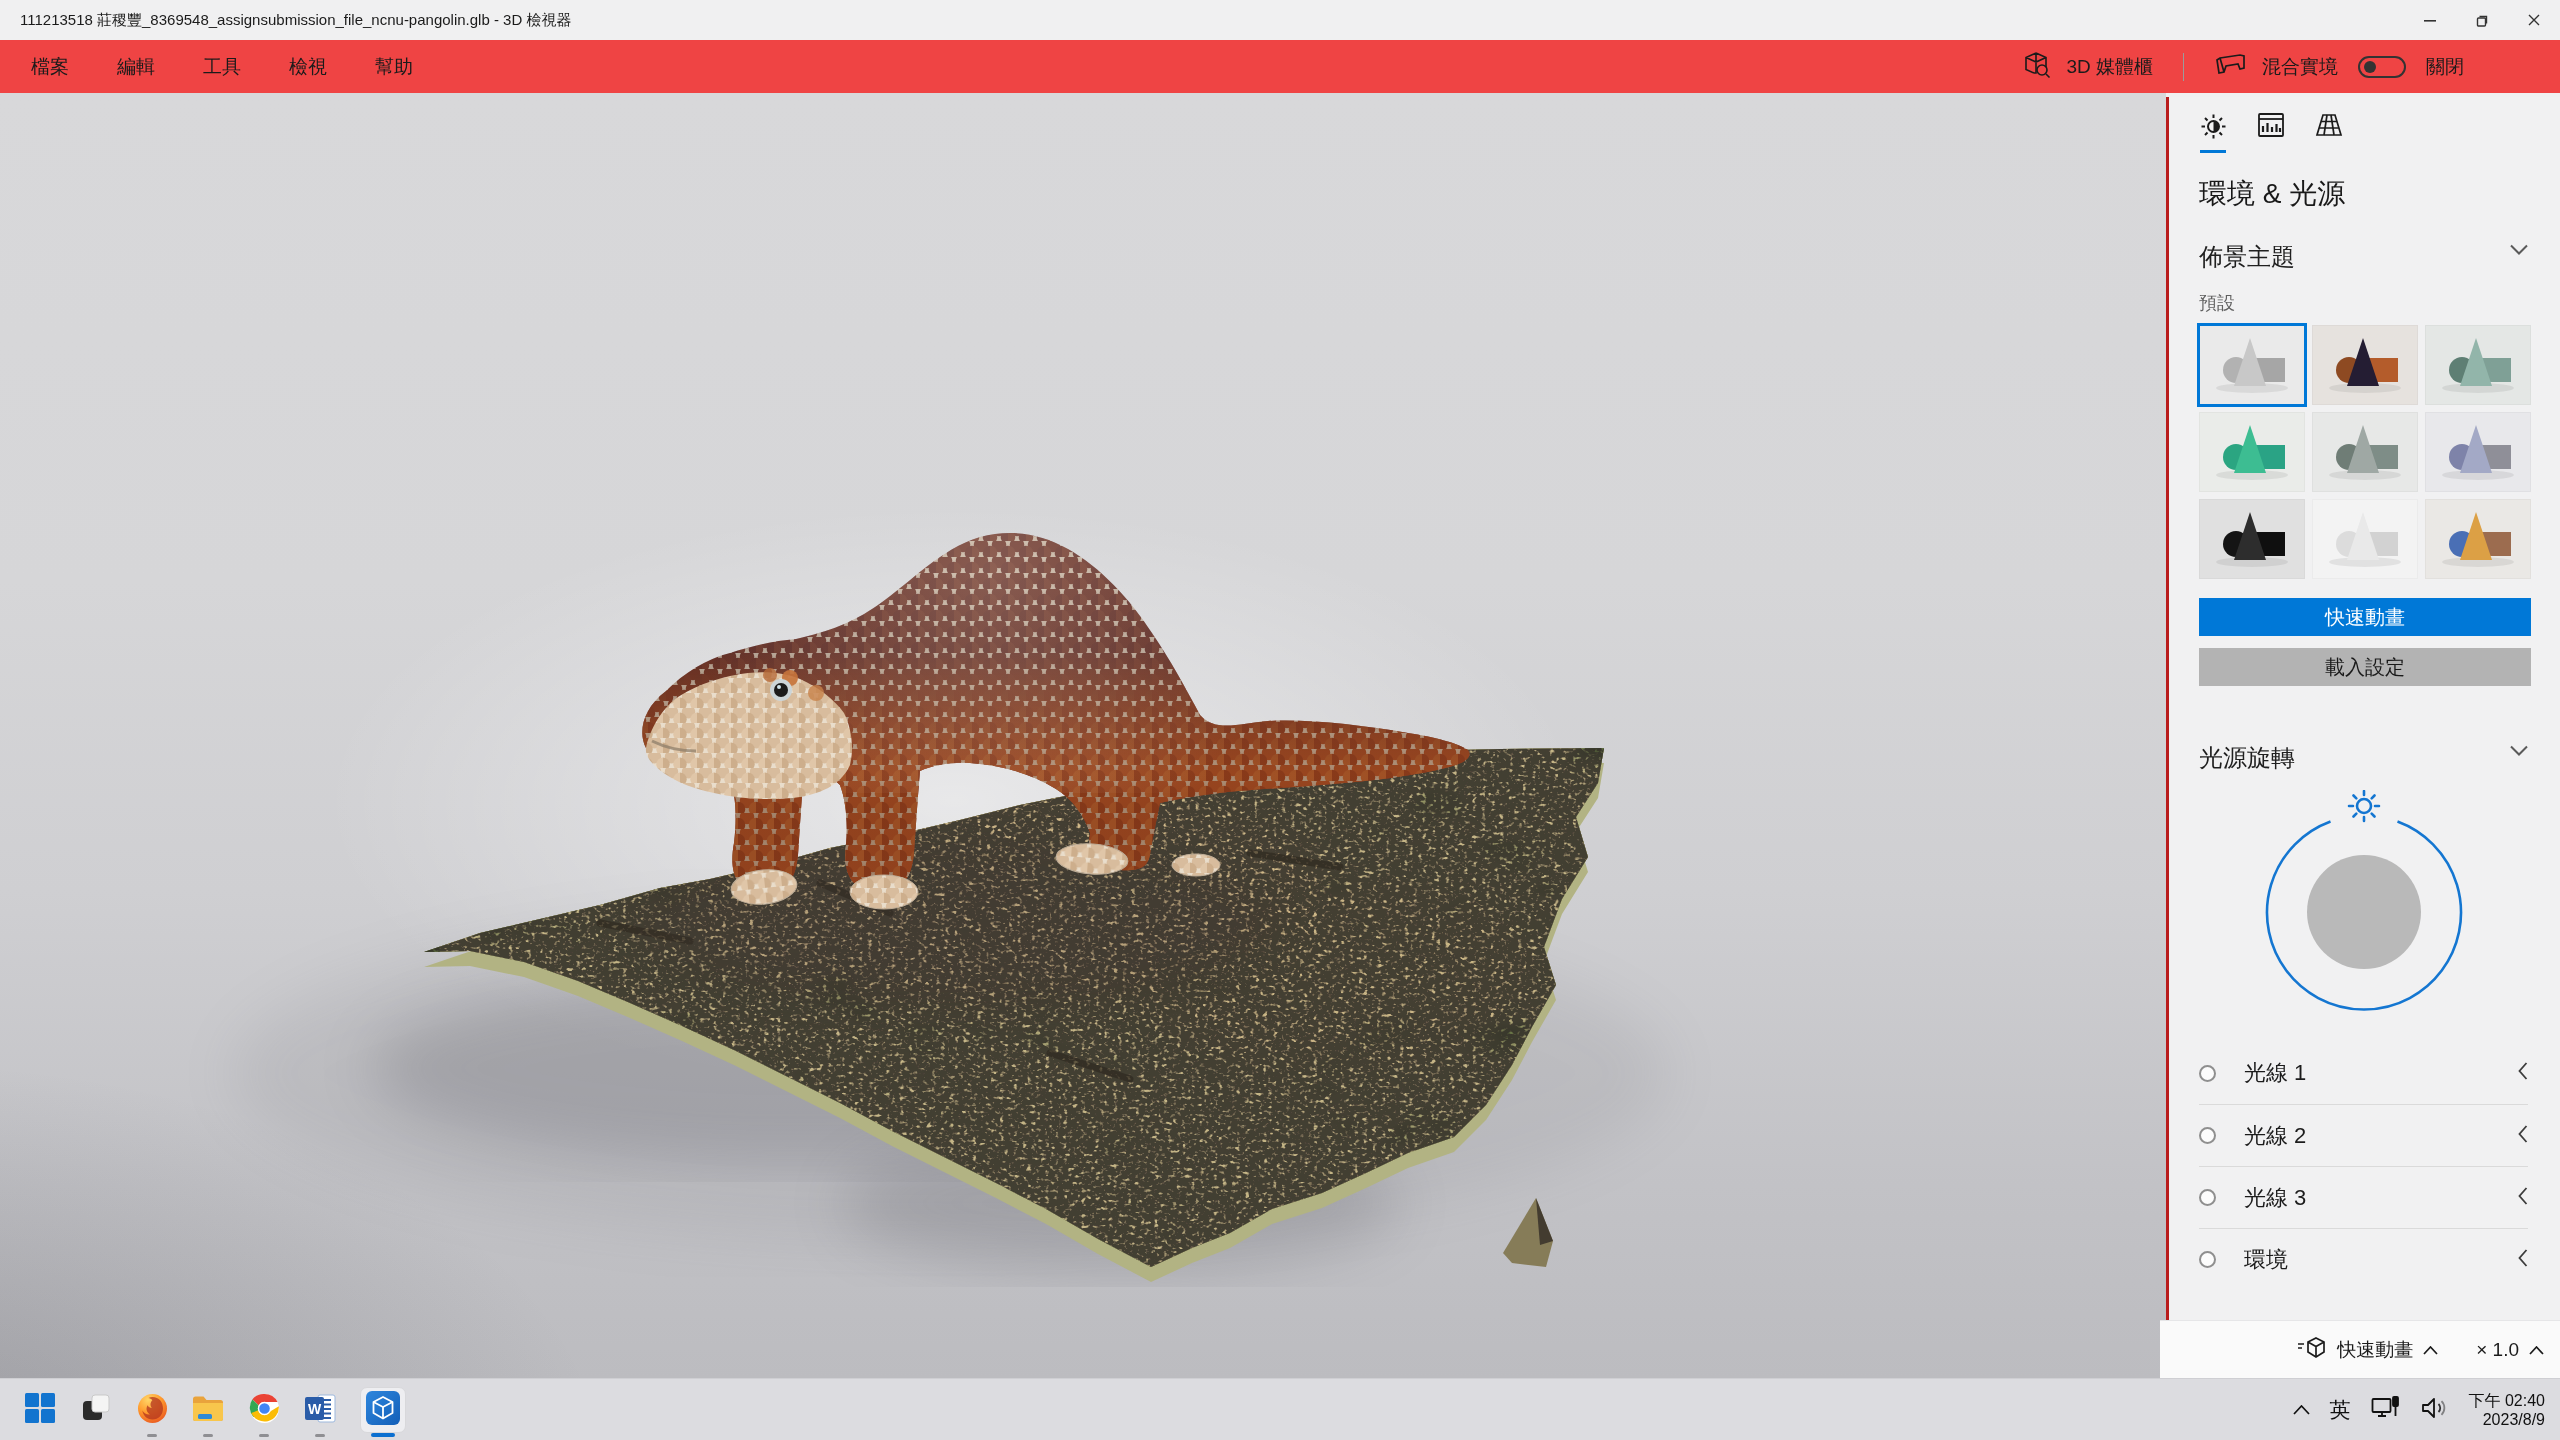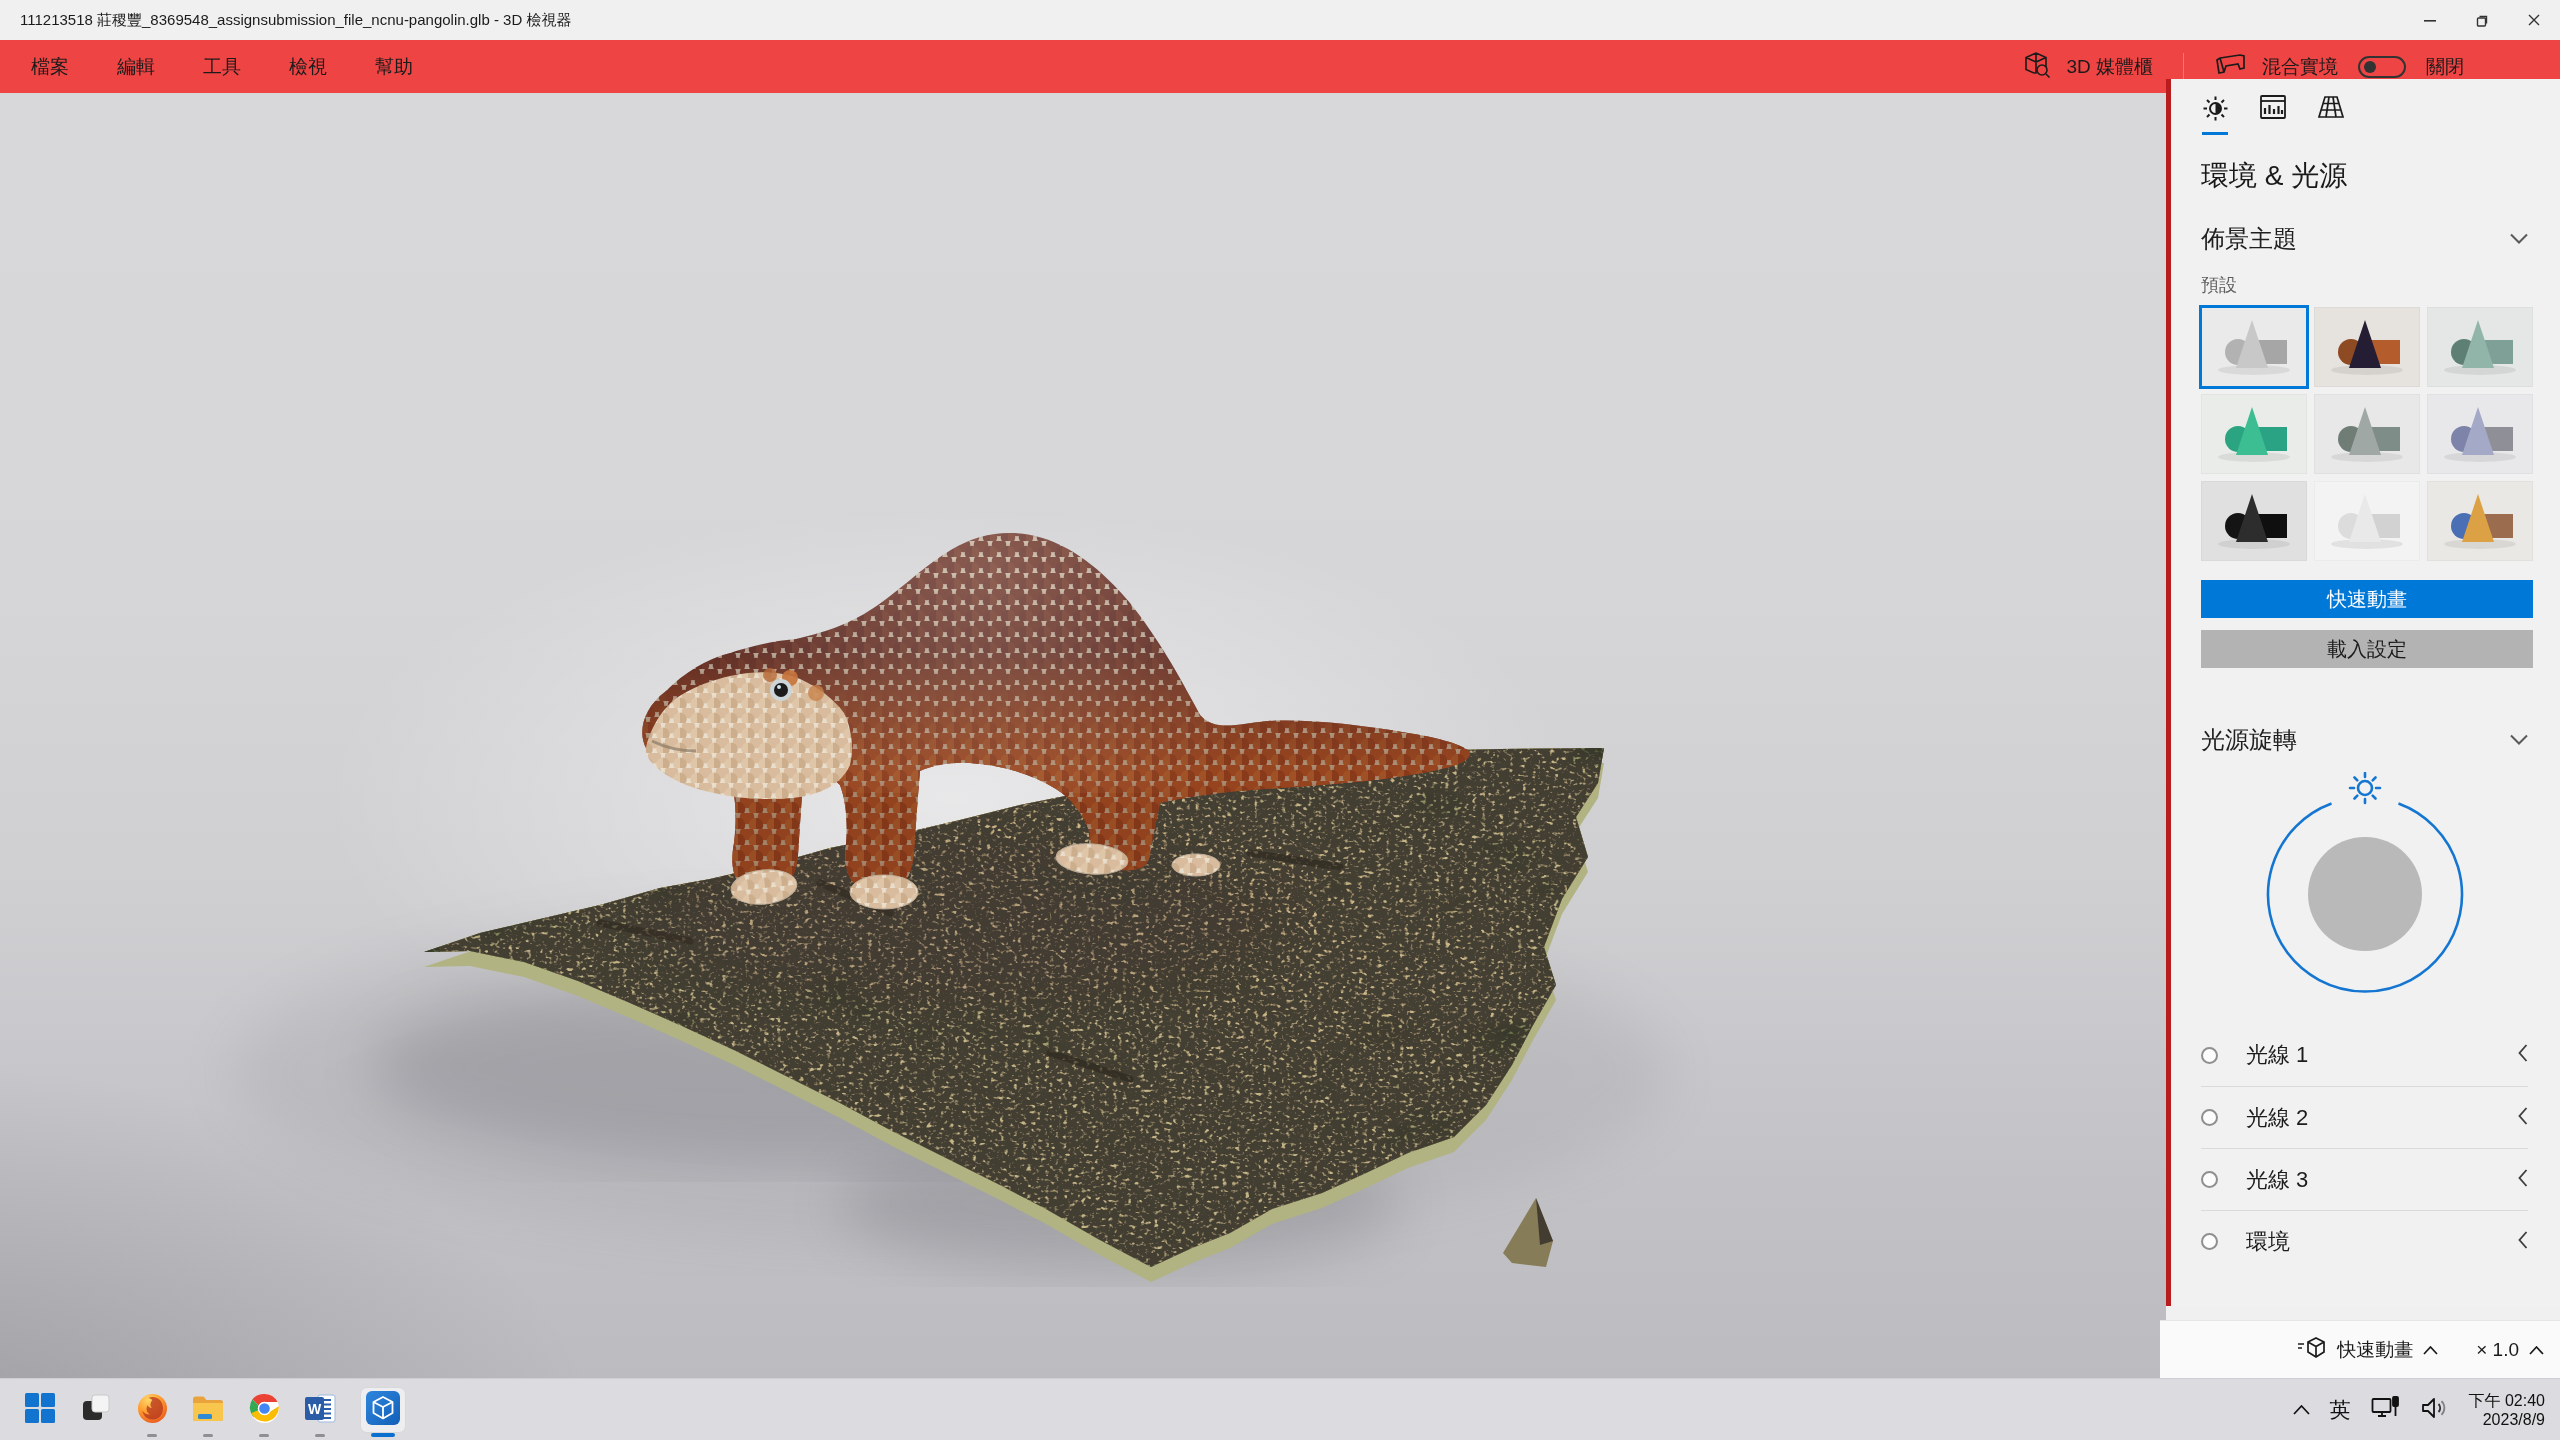--- a/index.html
+++ b/index.html
@@ -27,26 +27,26 @@
   
   .viewport { position:absolute; left:0; top:93px; width:2166px; height:1285px;
     background:
       radial-gradient(900px 420px at 44% 55%, rgba(255,255,255,0.50), rgba(255,255,255,0) 70%),
       radial-gradient(1200px 700px at -5% 108%, rgba(35,35,45,0.22), rgba(35,35,45,0) 60%),
       linear-gradient(180deg, #d8d8da 0%, #d6d6d8 38%, #cfcfd2 62%, #c2c2c6 85%, #bcbcc0 100%);
   }
   .viewport svg { position:absolute; left:0; top:0; }
 
   
-  .panel { position:absolute; left:2166px; top:79px; width:394px; height:1227px; background:#f1f1f2; border-left:5px solid #b91c1c; padding:0 32px 0 30px; }
+  .panel { position:absolute; left:2166px; top:97px; width:394px; height:1227px; background:#f1f1f2; border-left:3px solid #b91c1c; padding:0 32px 0 30px; }
   .tabs { display:flex; gap:30px; padding-top:16px; }
   .tab { width:28px; padding-bottom:9px; position:relative; display:flex; justify-content:center; }
   .tab.active::after { content:""; position:absolute; left:1px; bottom:0; width:26px; height:3px; background:#0078d7; }
   .panel-title { margin-top:22px; font-size:28px; font-weight:400; color:#191919; }
-  .section-head { margin-top:28px; display:flex; align-items:center; justify-content:space-between; }
+  .section-head { margin-top:28px; display:flex; justify-content:space-between; }
   .section-head .txt { font-size:24px; color:#202020; }
   .subtle { margin-top:18px; font-size:18px; color:#5f5f5f; }
   .preset-grid { margin-top:10px; display:grid; grid-template-columns:repeat(3,1fr); gap:7px; width:332px; }
   .preset { height:80px; background:var(--bg,#e9e9e9); position:relative; cursor:pointer; border:1px solid rgba(0,0,0,0.03); }
   .preset.selected { outline:3px solid #0078d7; outline-offset:-1px; }
   .preset svg { position:absolute; left:0; top:0; }
   .btn { width:332px; height:38px; margin-top:12px; border:none; font-size:20px; font-family:inherit; display:block; }
   .btn.primary { background:#0078d7; color:#fff; margin-top:19px; }
   .btn.secondary { background:#b3b3b3; color:#1a1a1a; }
   .dial-wrap { margin-top:16px; display:flex; justify-content:center; }

